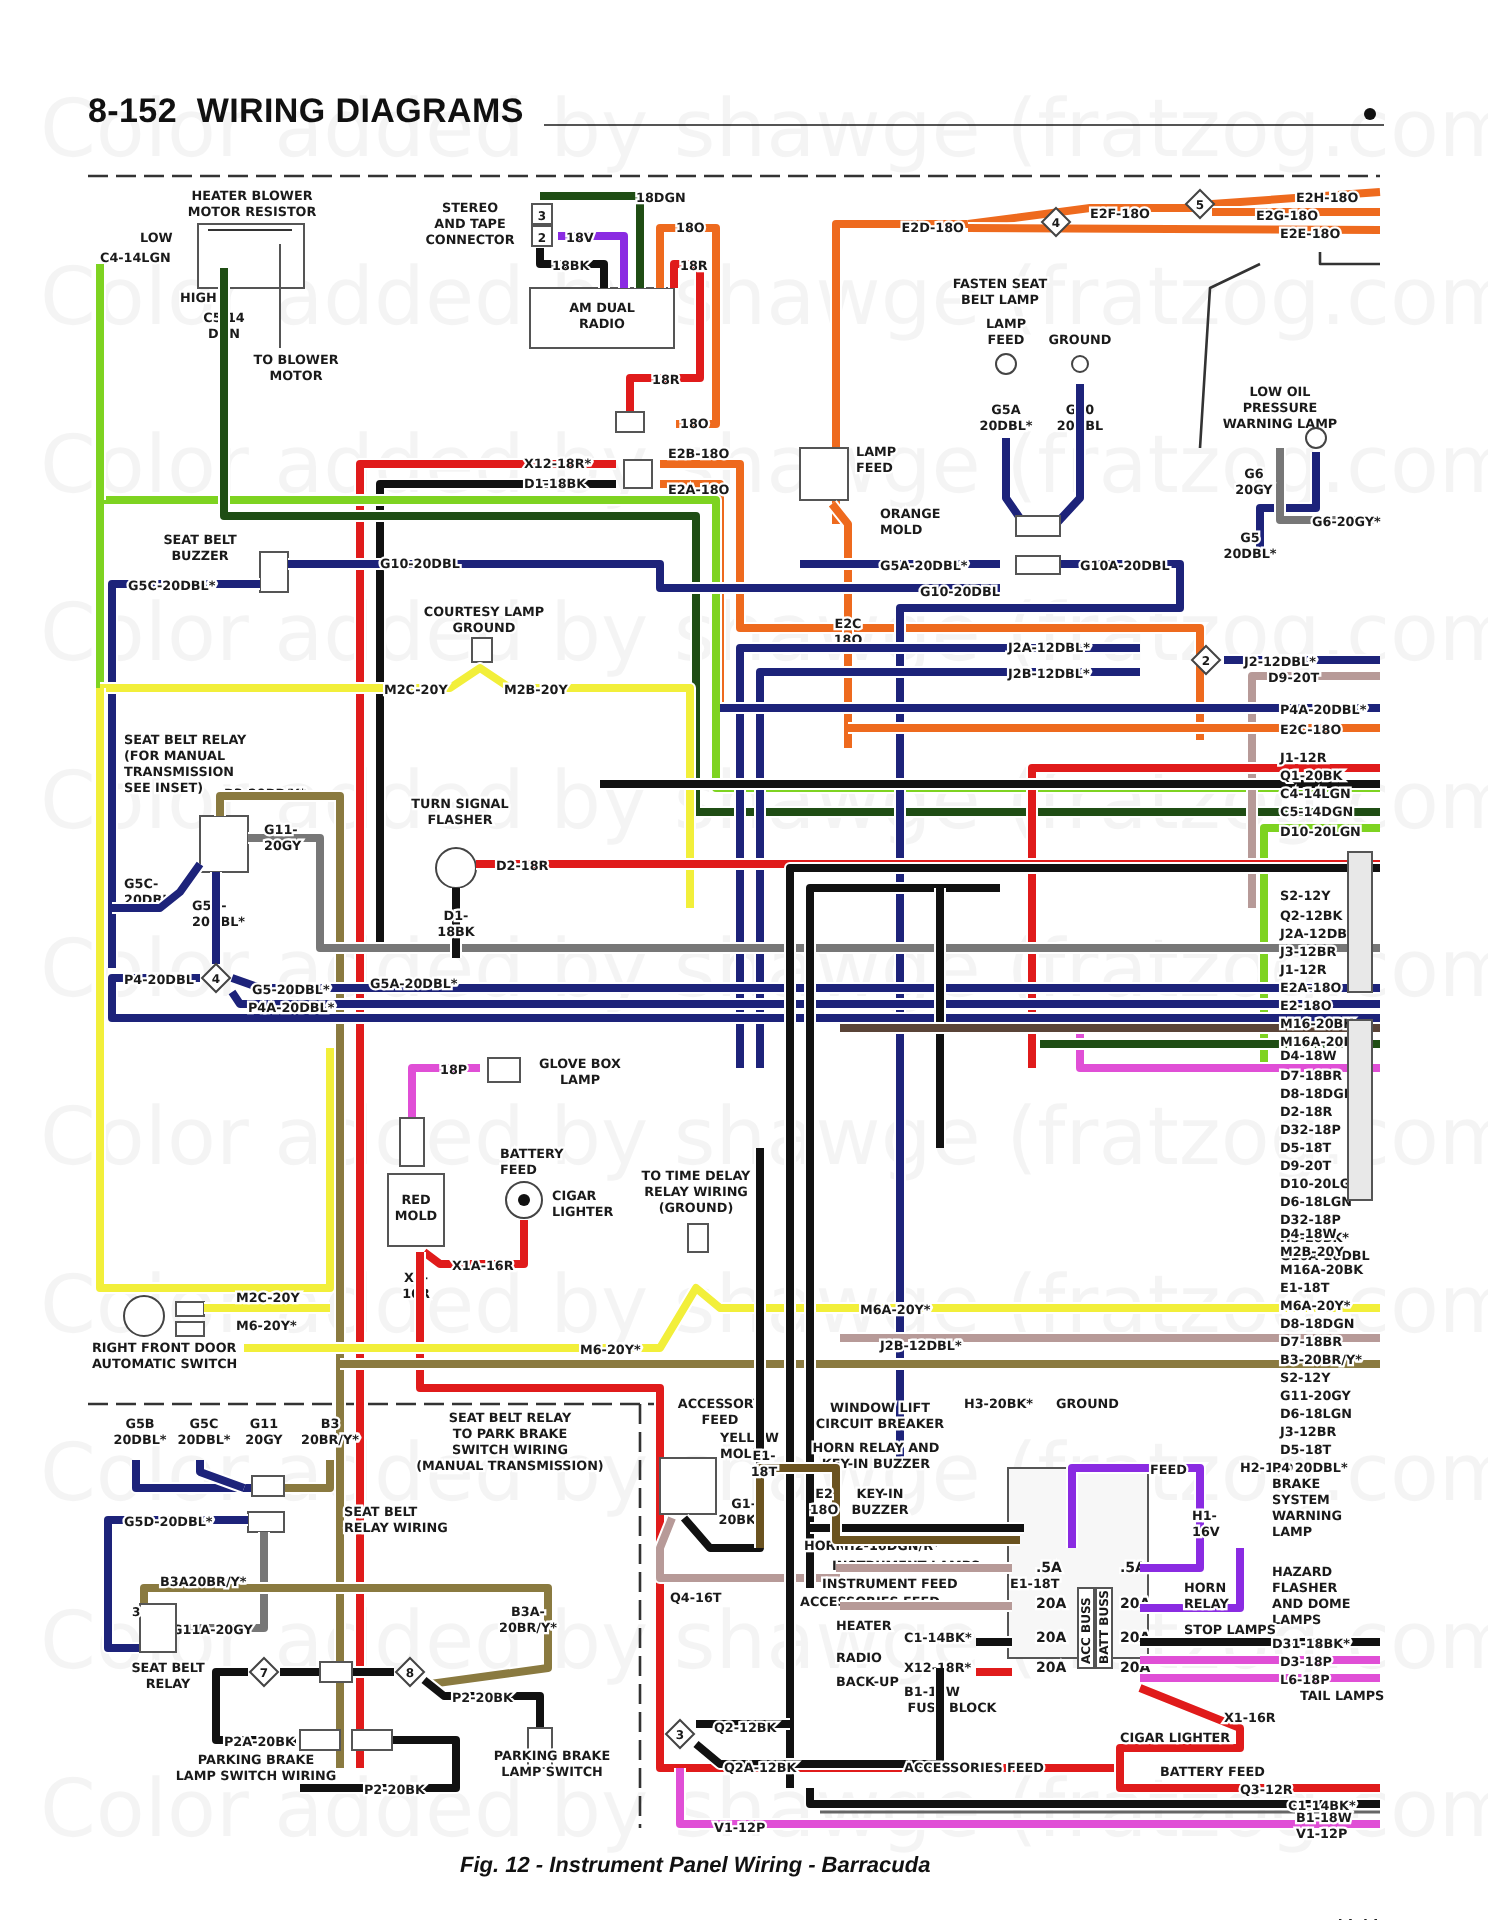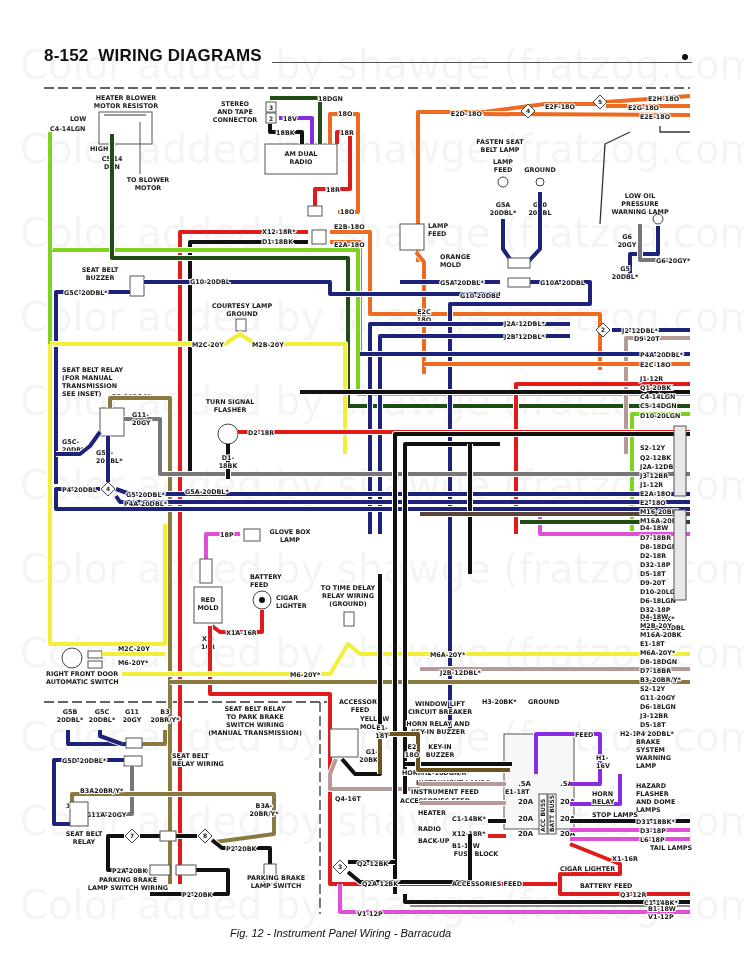--- a/index.html
+++ b/index.html
@@ -2,21 +2,21 @@
 <html><head>
 <meta charset="utf-8">
 <style>
   html, body { margin: 0; padding: 0; background: #ffffff; }
   body { width: 744px; height: 960px; position: relative; overflow: hidden; font-family: "DejaVu Sans", sans-serif; }
   #page { position: absolute; left: 0; top: 14px; width: 744px; height: 838px; }
   .header-title { position: absolute; left: 44px; top: 32px; font-family: "Liberation Sans", sans-serif; font-weight: bold; font-size: 17px; color: #111; letter-spacing: 0.2px; white-space: nowrap; }
   .header-rule { position: absolute; left: 272px; top: 48px; width: 420px; height: 0; border-top: 1.5px solid #555; }
   .header-dot { position: absolute; left: 682px; top: 40px; width: 6px; height: 6px; border-radius: 50%; background: #111; }
   .watermark { position: absolute; left: 20px; font-family: "DejaVu Sans", sans-serif; font-size: 40px; color: rgba(0,0,0,0.045); white-space: nowrap; pointer-events: none; }
-  .caption { position: absolute; left: 230px; top: 913px; font-family: "Liberation Sans", sans-serif; font-style: italic; font-weight: normal; font-size: 11px; color: #111; white-space: nowrap; }
+  .caption { position: absolute; left: 230px; top: 913px; font-family: "Liberation Sans", sans-serif; font-style: italic; font-weight: bold; font-size: 11px; color: #111; white-space: nowrap; }
   .credit { position: absolute; left: 668px; top: 944px; font-family: "Liberation Sans", sans-serif; font-size: 9.5px; color: #222; white-space: nowrap; font-style: italic; }
   svg#diagram { position: absolute; left: 0; top: 0; }
   svg text { font-family: "DejaVu Sans", sans-serif; font-weight: bold; fill: #1a1a1a; }
   .lbl { font-size: 6.4px; }
   .lbl-sm { font-size: 6px; }
   .lbl-md { font-size: 7px; }
 </style>
 </head>
 <body>
 

